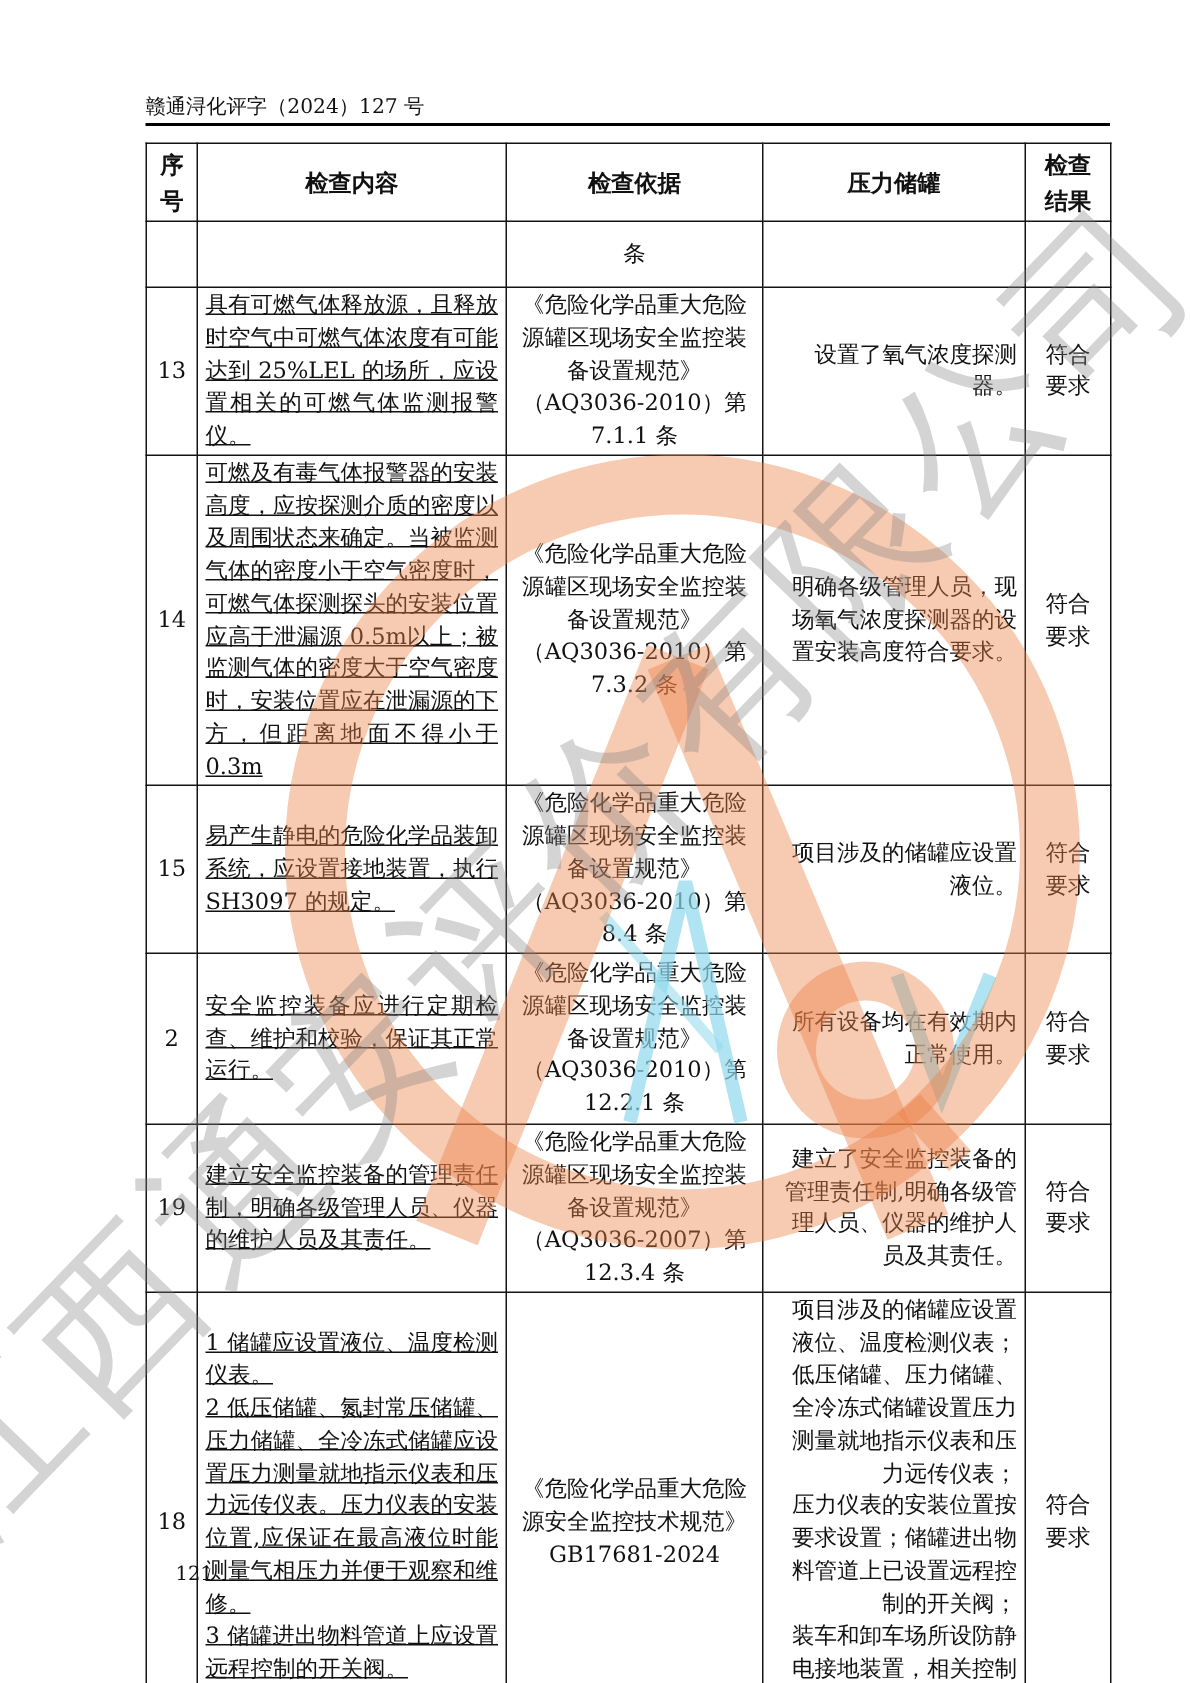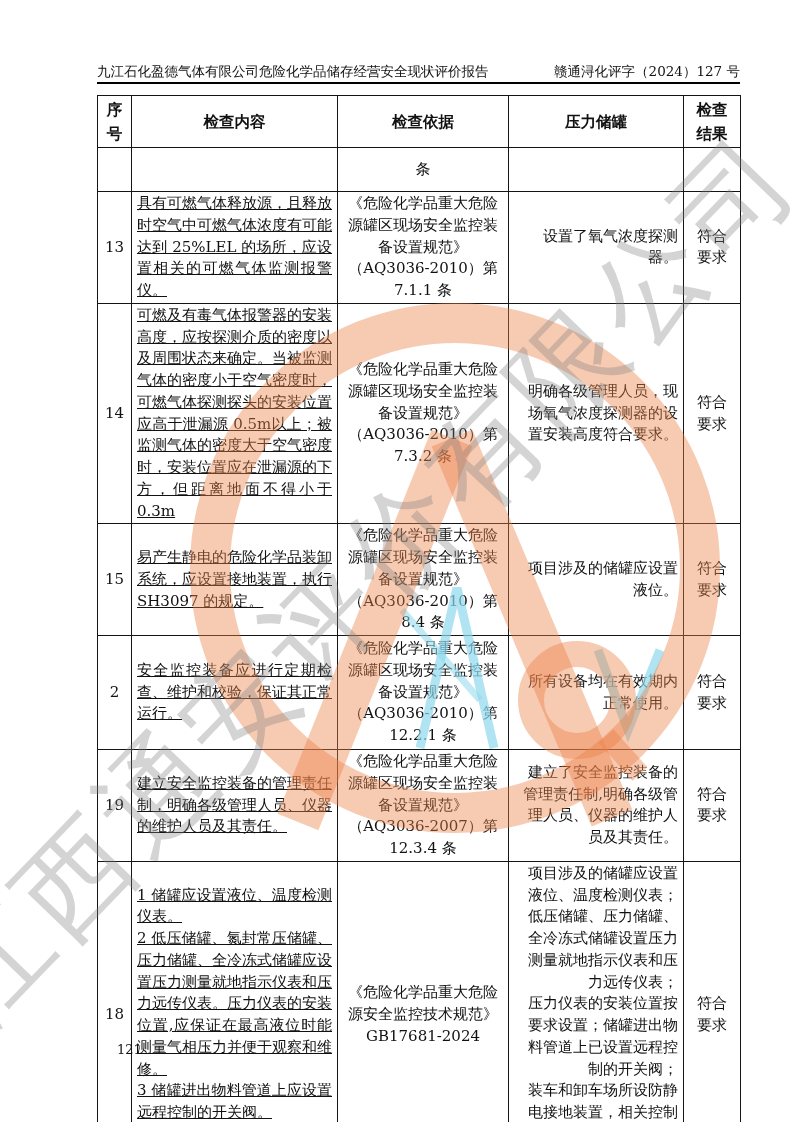--- a/index.html
+++ b/index.html
@@ -48,21 +48,20 @@
     font-size:112px;letter-spacing:6px;white-space:nowrap;text-align:center;
     color:rgba(128,128,128,0.34);font-family:"DejaVu Serif","Liberation Serif",serif;
   }
 </style>
 </head>
 <body>
 
 <div class="page">
 
   <div class="page-header">
-    <span>九江石化盈德气体有限公司危险化学品储存经营安全现状评价报告</span>
     <span>赣通浔化评字（2024）127 号</span>
   </div>
 
   <table class="doc-table">
     <colgroup>
       <col class="col-seq">
         <col class="col-content">
         <col class="col-basis">
       <col class="col-situation">
         <col class="col-result">

